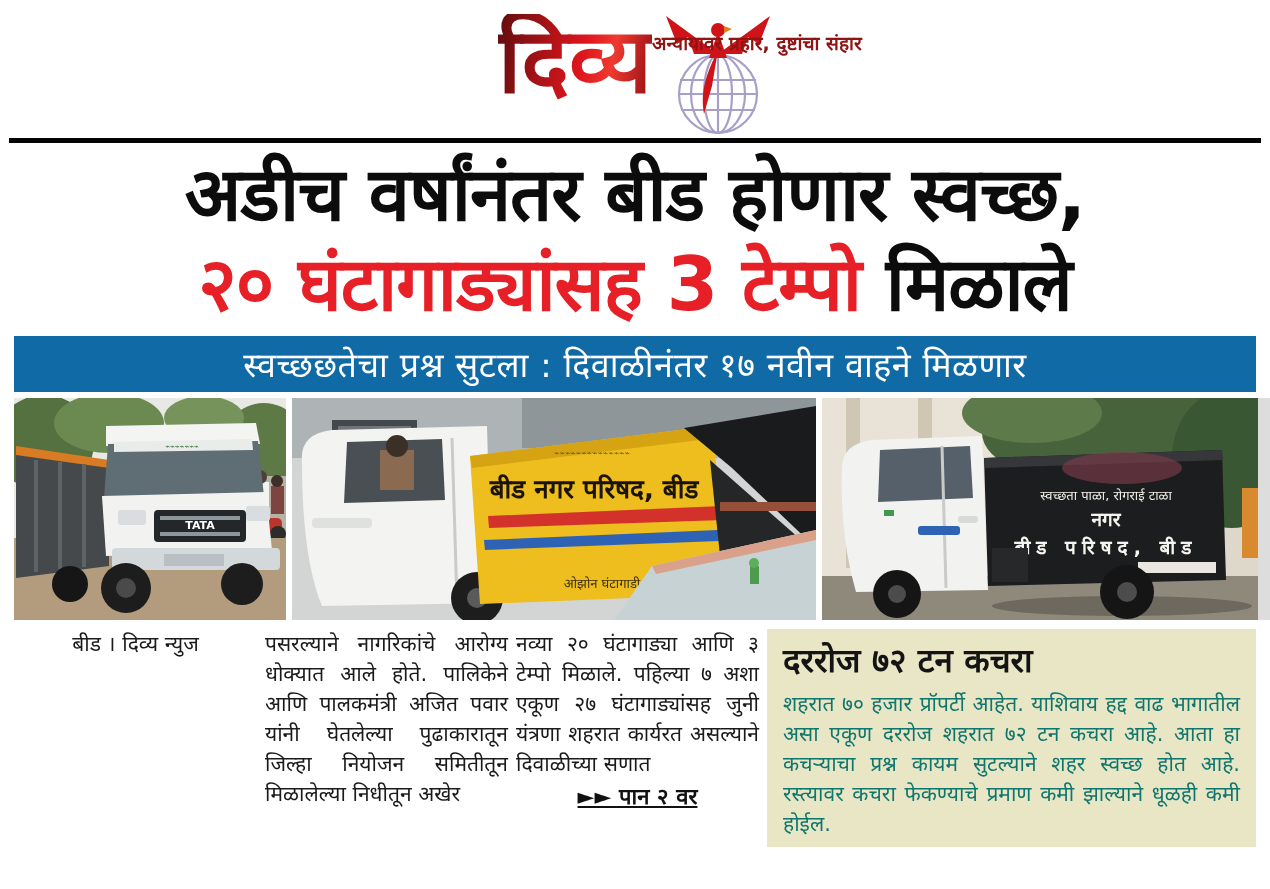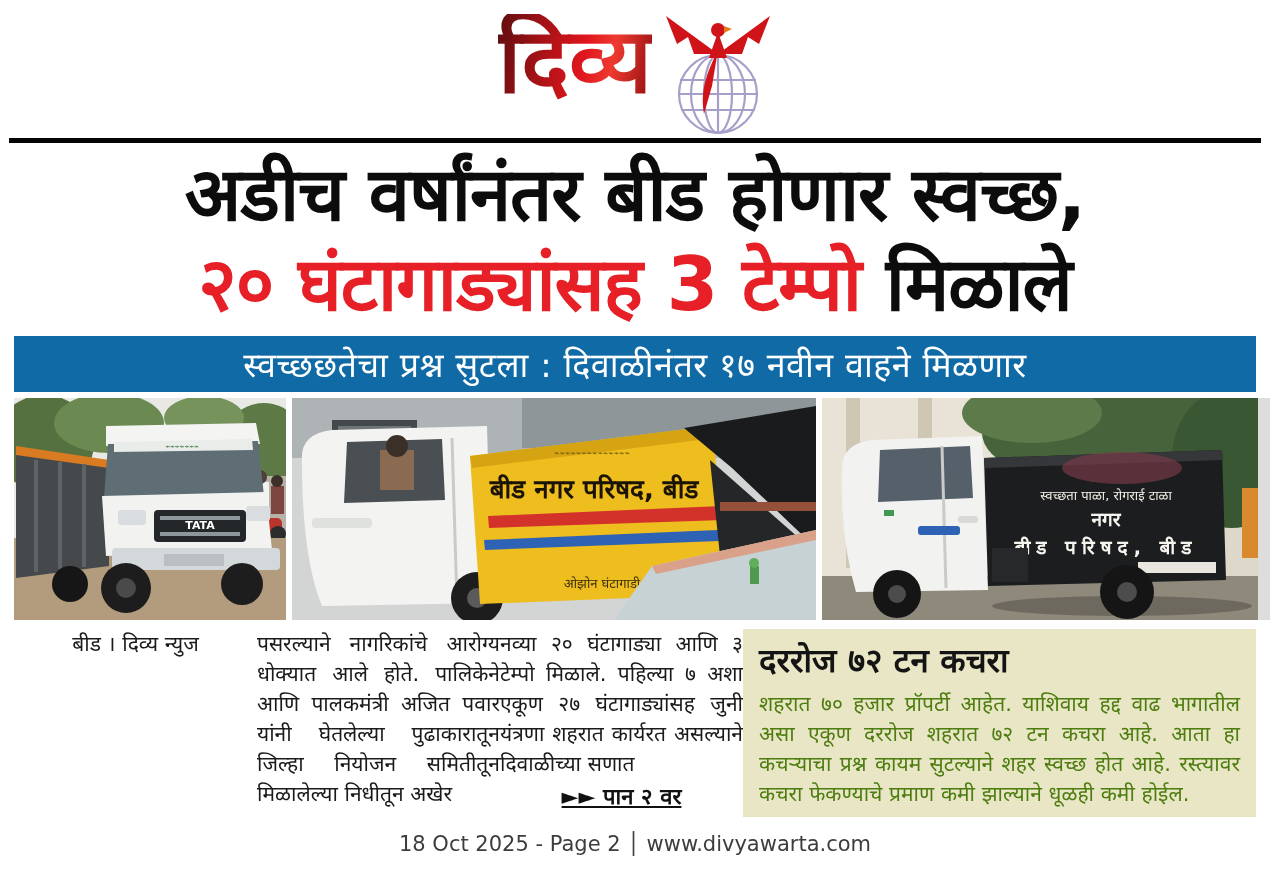--- a/index.html
+++ b/index.html
@@ -29,28 +29,28 @@
   
   .banner{margin:5px 14px 6px;background:#0f6aa6;height:56px;display:flex;align-items:center;justify-content:center;}
   .banner-text{color:#ffffff;font-size:34px;letter-spacing:0.5px;}
 
   
   .photos{display:flex;gap:6px;margin:0 14px;height:222px;}
   .photo{position:relative;flex:none;overflow:hidden;background:#dddddd;}
   .photo svg{display:block;}
 
   
-  .article{display:flex;margin:9px 14px 0;}
+  .article{display:flex;gap:8px;margin:9px 14px 0;}
   .col{width:243px;flex:none;font-size:21px;line-height:30px;color:#1a1a1a;text-align:justify;}
   .dateline{text-align:center;margin:0 0 1px;}
   .para-indent{text-indent:58px;}
   .cont{font-weight:bold;text-align:center;margin-top:3px;font-size:22px;color:#111;text-decoration:underline;}
   .hbox{flex:1;background:#e9e6c6;padding:6px 16px 8px;}
   .hbox-title{font-size:33px;font-weight:bold;color:#141414;margin:2px 0 7px;}
-  .hbox-body{font-size:21px;line-height:30px;text-align:justify;color:#4d7c0f;}
+  .hbox-body{font-size:21px;line-height:30px;text-align:justify;color:#0f766e;}
 
   
   .footer{text-align:center;margin-top:15px;}
   .f1{font-size:21px;color:#3d3d3d;}
 </style>
 </head>
 <body>
 
 <div class="page">
 
@@ -74,20 +74,21 @@
             <path d="M58 40 L6 2 L17 30 L28 23 L34 40 Z"></path>
             <path d="M58 40 L110 2 L99 30 L88 23 L82 40 Z"></path>
             <path d="M58 18 L49 44 L67 44 Z"></path>
             <circle cx="58" cy="16" r="7"></circle>
             <path d="M58 36 C46 60 40 78 44 100 L52 72 Z"></path>
           </g>
           <path d="M64 12 L72 15 L64 19 Z" fill="#e07b1a"></path>
         </svg>
       </span>
     </div>
+    <div class="tagline">अन्यायावर प्रहार, दुष्टांचा संहार</div>
   </div>
 
   <div class="rule"></div>
 
   <div class="headline">
     <div class="h-line">अडीच वर्षांनंतर बीड होणार स्वच्छ,</div>
     <div class="h-line"><span class="h-red">२० घंटागाड्यांसह 3 टेम्पो </span><span>मिळाले</span></div>
   </div>
 
   <div class="banner">
@@ -236,18 +237,14 @@
     <div class="col">
       <div>नव्या २० घंटागाड्या आणि ३ टेम्पो मिळाले. पहिल्या ७ अशा एकूण २७ घंटागाड्यांसह जुनी यंत्रणा शहरात कार्यरत असल्याने दिवाळीच्या सणात</div>
       <div class="cont">►► पान २ वर</div>
     </div>
     <div class="hbox">
       <div class="hbox-title">दररोज ७२ टन कचरा</div>
       <div class="hbox-body">शहरात ७० हजार प्रॉपर्टी आहेत. याशिवाय हद्द वाढ भागातील असा एकूण दररोज शहरात ७२ टन कचरा आहे. आता हा कचऱ्याचा प्रश्न कायम सुटल्याने शहर स्वच्छ होत आहे. रस्त्यावर कचरा फेकण्याचे प्रमाण कमी झाल्याने धूळही कमी होईल.</div>
     </div>
   </div>
 
-  <div class="footer">
-    <div class="f1">18 Oct 2025 - Page 2 │ www.divyawarta.com</div>
-
-  </div>
 
 </div>
 
 </body></html>

